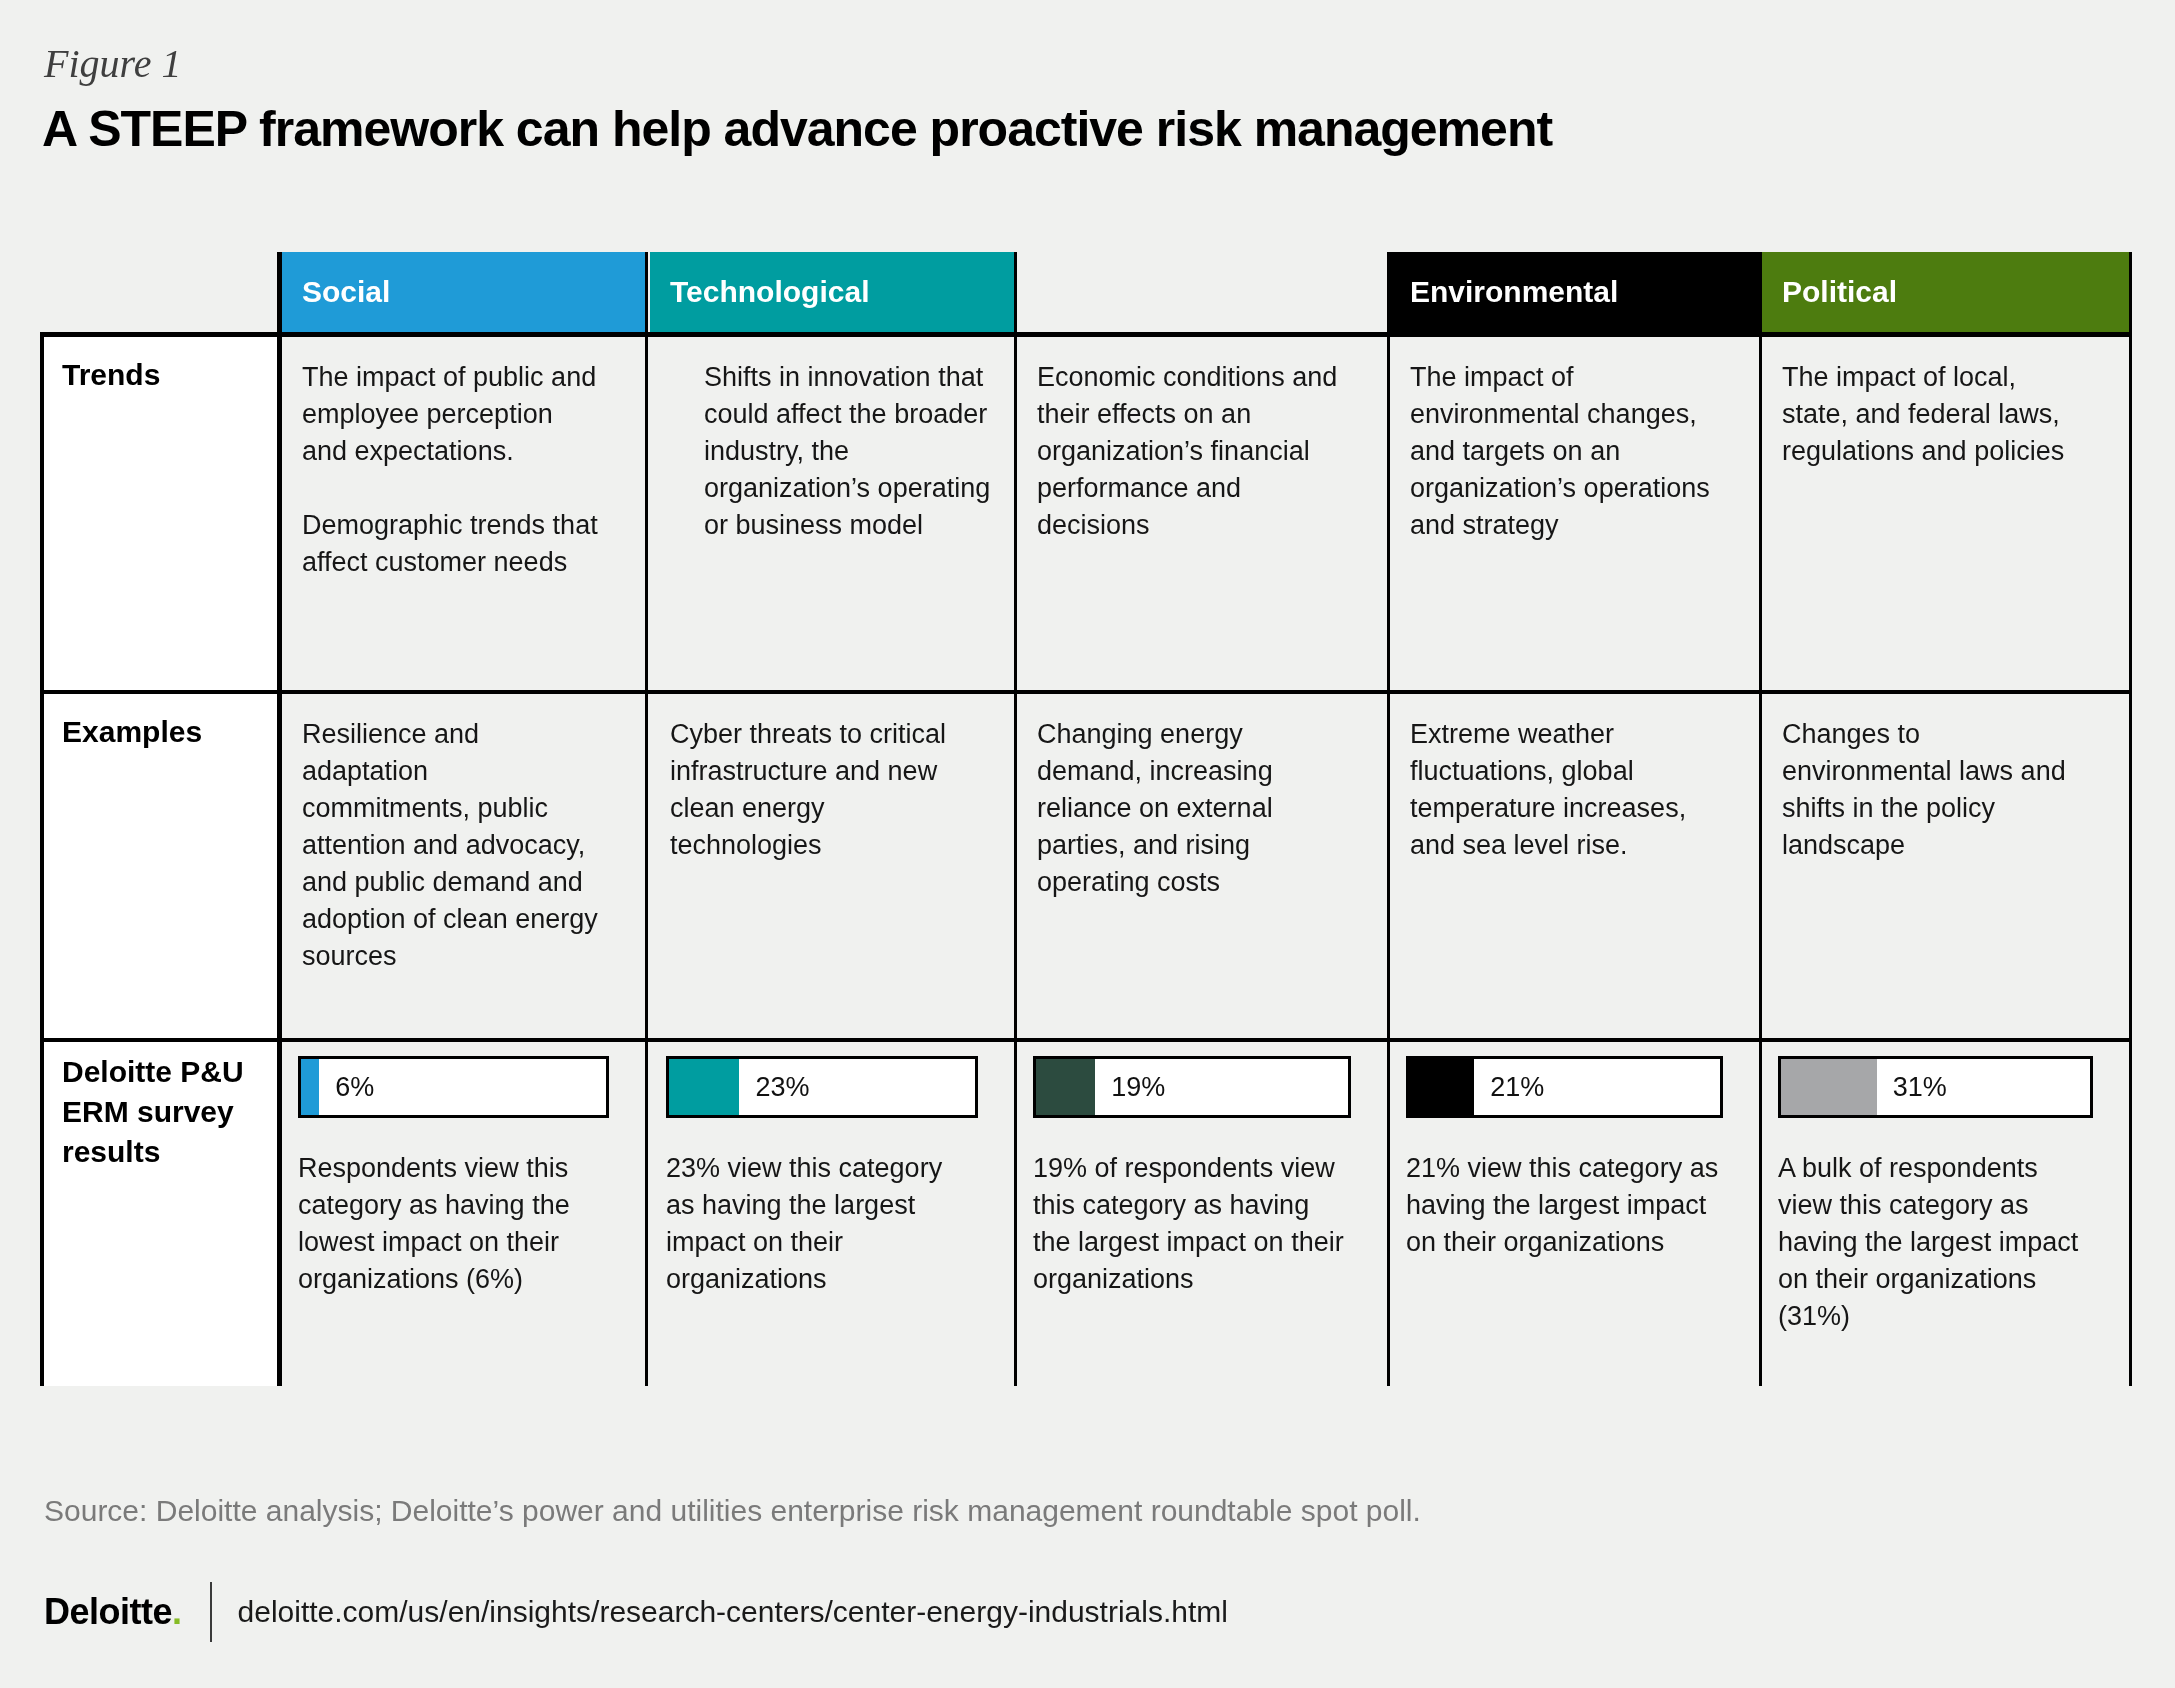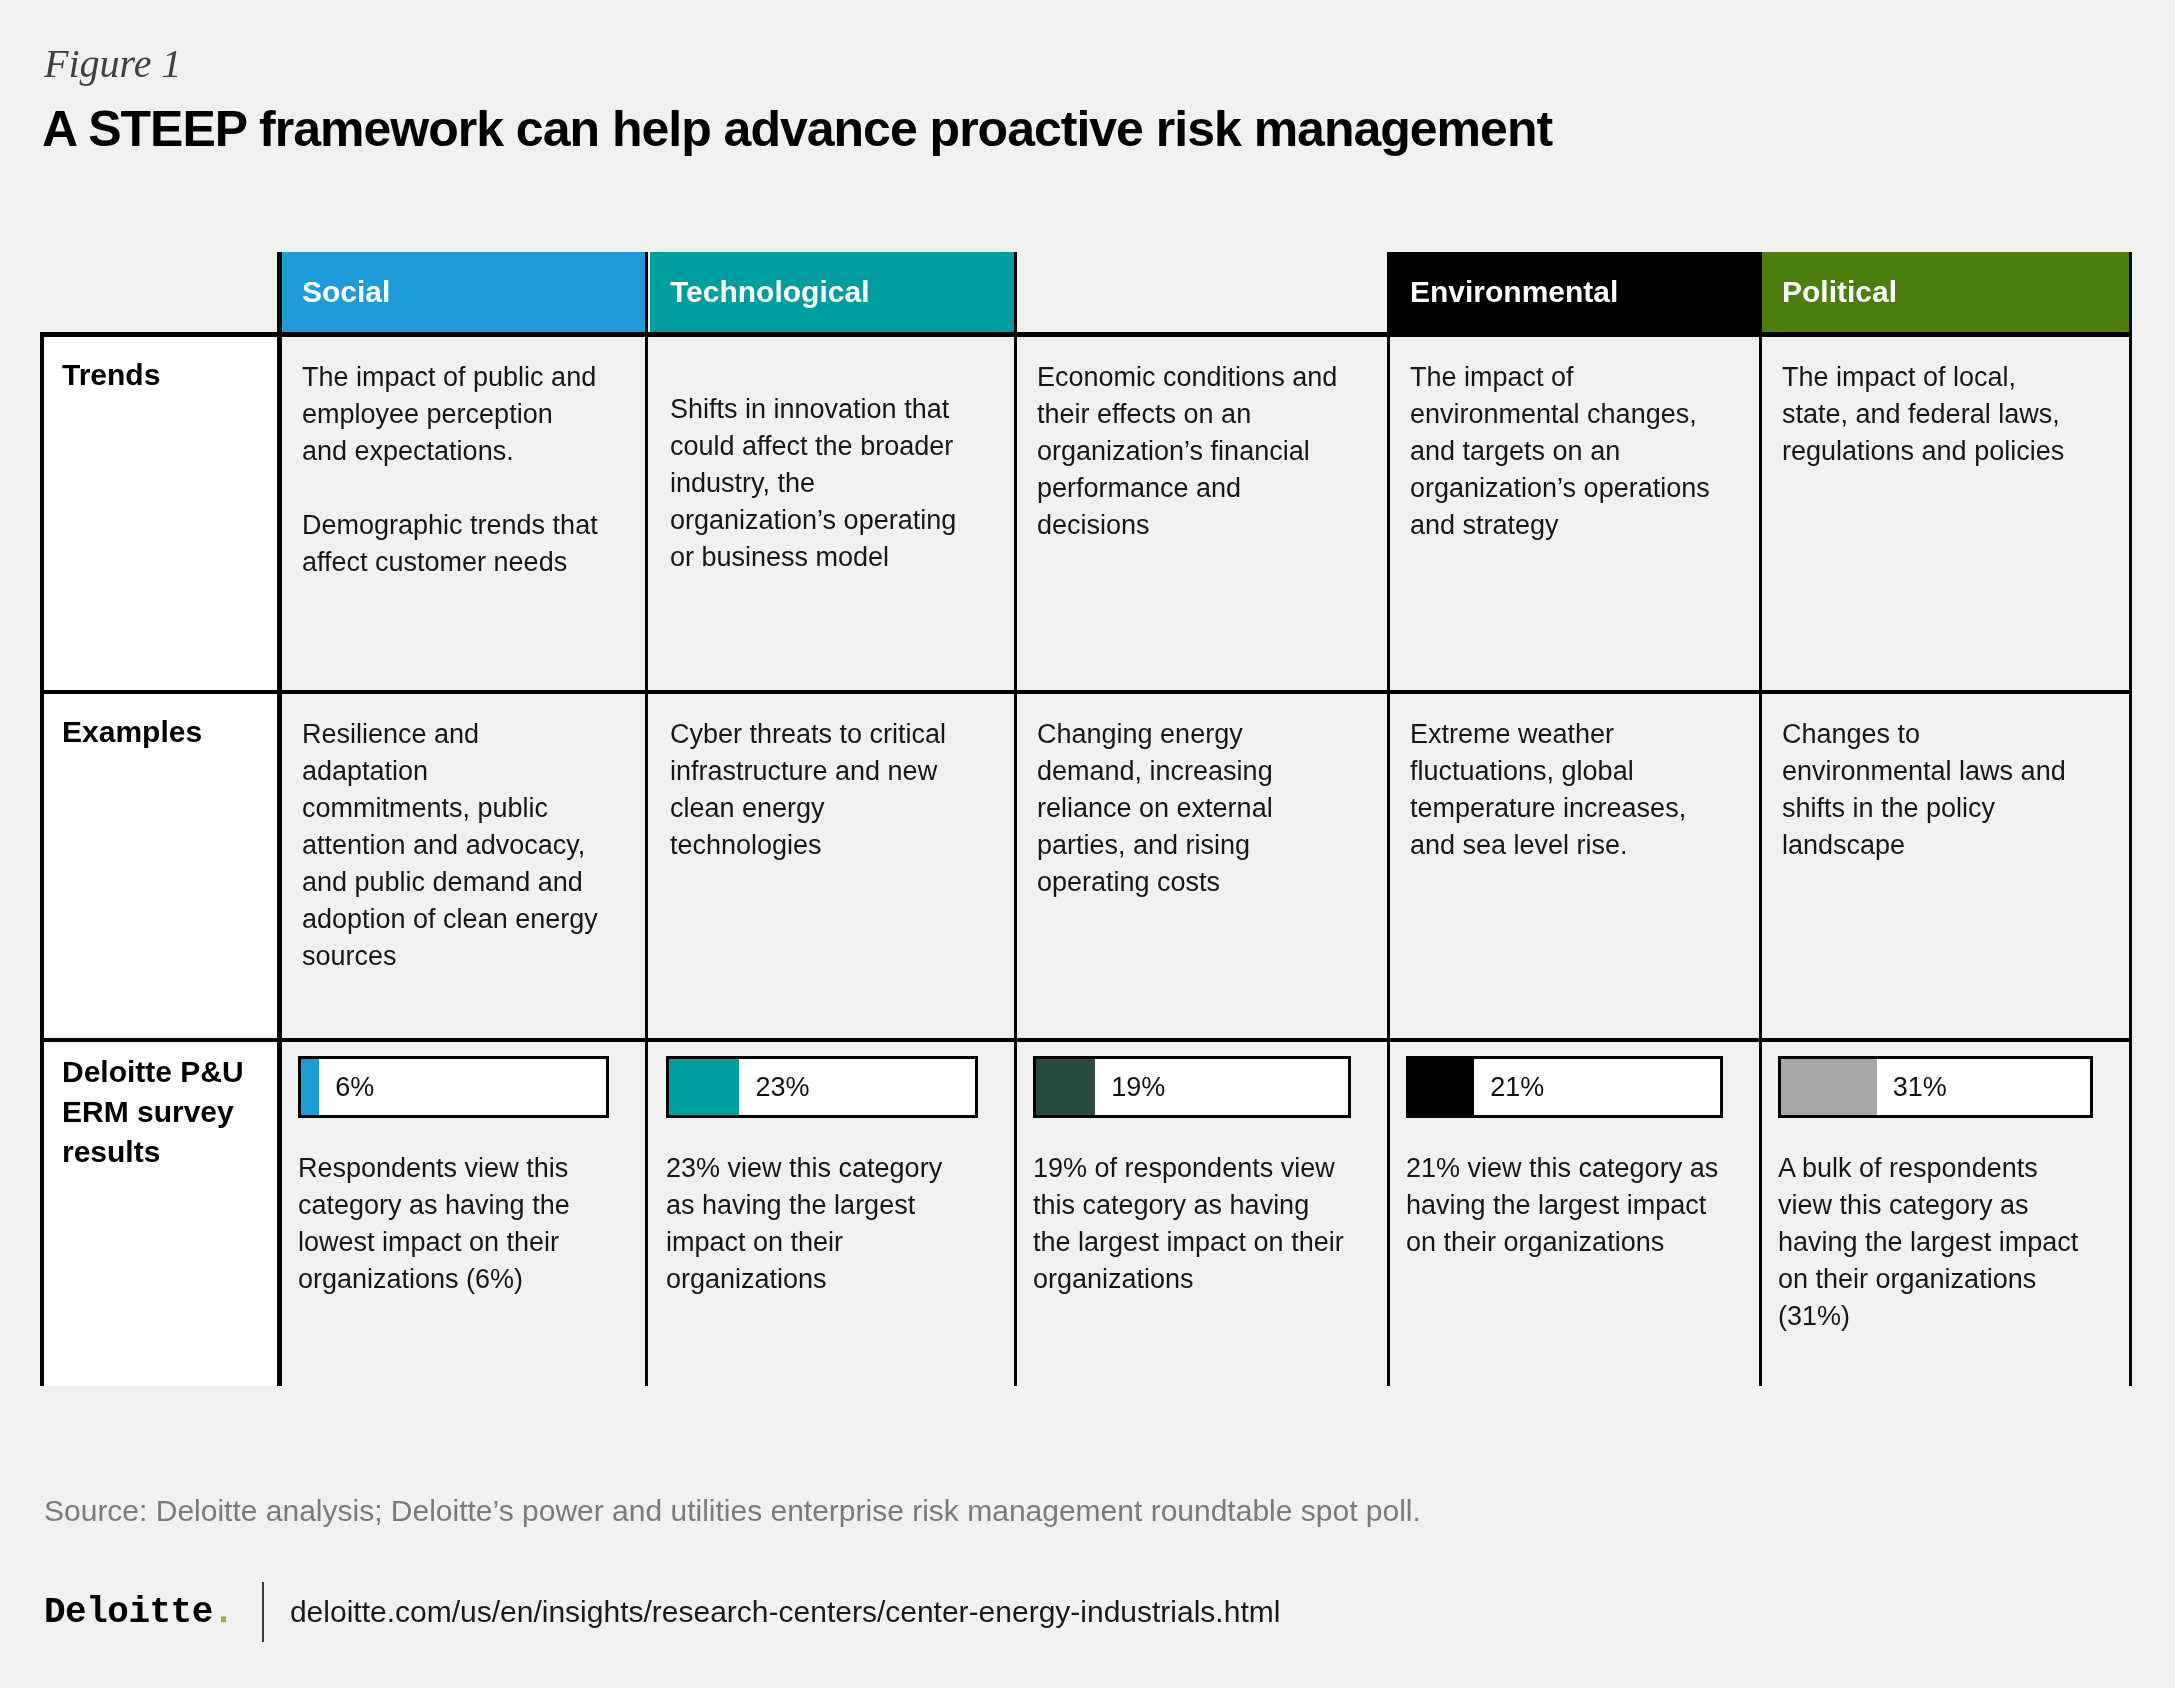--- a/index.html
+++ b/index.html
@@ -50,21 +50,21 @@
   .survey-text{margin-top:32px;font-size:27px;line-height:37px;color:#161616;}
   .grid-line{position:absolute;background:#000;}
   .source{
     position:absolute;left:44px;top:1494px;
     font-size:30px;color:#7a7a7a;
   }
   .footer{
     position:absolute;left:44px;top:1580px;
     display:flex;align-items:center;height:64px;
   }
-  .logo{font-size:36px;font-weight:bold;color:#000;letter-spacing:-0.5px;font-family:Liberation Mono, monospace;}
+  .logo{font-size:36px;font-weight:bold;color:#000;letter-spacing:-0.5px;}
   .logo-dot{font-weight:bold;}
   .footer-divider{width:2px;height:60px;background:#3a3a3a;margin:0 26px 0 28px;}
   .footer-url{font-size:30px;color:#1a1a1a;}
 </style>
 </head>
 <body>
 
 <div class="page">
 
   <div class="figure-label">Figure 1</div>
@@ -82,21 +82,21 @@
 Demographic trends that affect customer needs</div>
       <div class="cell-text" style="left: 262px; top: 464px; width: 299px;">Resilience and adaptation commitments, public attention and advocacy, and public demand and adoption of clean energy sources</div>
       <div class="survey-cell" style="left: 258px; top: 804px; width: 311px;">
         <div class="bar">
           <div class="bar-fill" style="width: 6%; background: rgb(31, 155, 215);"></div>
           <span class="bar-label">6%</span>
         </div>
         <div class="survey-text">Respondents view this category as having the lowest impact on their organizations (6%)</div>
       </div>
       <div class="header-cell" style="left: 610px; width: 364px; background: rgb(0, 157, 160);">Technological</div>
-      <div class="cell-text" style="left: 630px; top: 107px; width: 300px; margin-top: 32px;">Shifts in innovation that could affect the broader industry, the organization’s operating or business model</div>
+      <div class="cell-text" style="left: 664px; top: 107px; width: 300px;">Shifts in innovation that could affect the broader industry, the organization’s operating or business model</div>
       <div class="cell-text" style="left: 630px; top: 464px; width: 300px;">Cyber threats to critical infrastructure and new clean energy technologies</div>
       <div class="survey-cell" style="left: 626px; top: 804px; width: 312px;">
         <div class="bar">
           <div class="bar-fill" style="width: 23%; background: rgb(0, 157, 160);"></div>
           <span class="bar-label">23%</span>
         </div>
         <div class="survey-text">23% view this category as having the largest impact on their organizations</div>
       </div>
       <div class="cell-text" style="left: 997px; top: 107px; width: 306px;">Economic conditions and their effects on an organization’s financial performance and decisions</div>
       <div class="cell-text" style="left: 997px; top: 464px; width: 306px;">Changing energy demand, increasing reliance on external parties, and rising operating costs</div>

